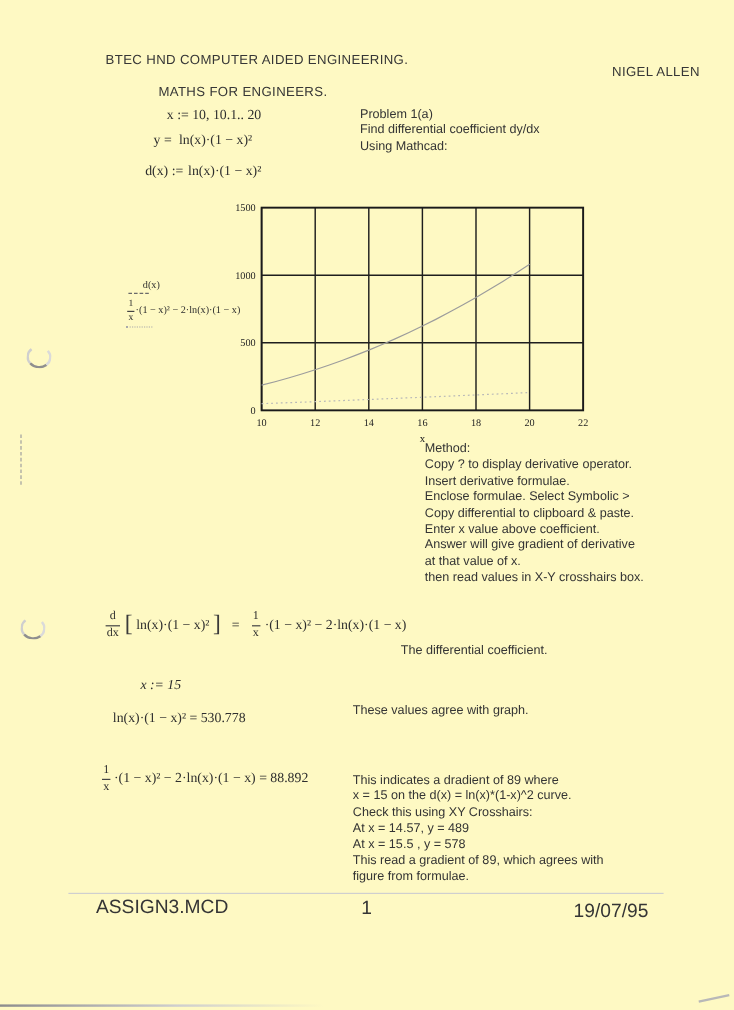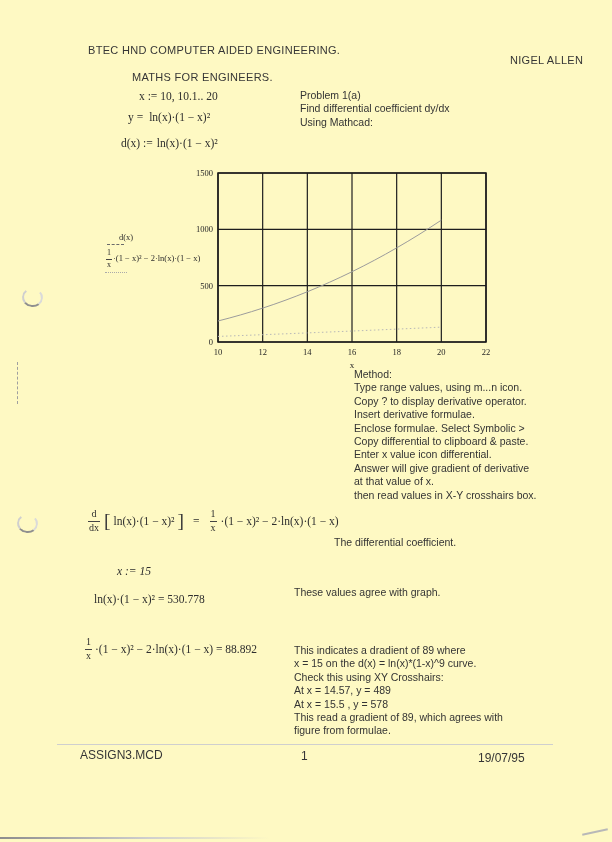--- a/index.html
+++ b/index.html
@@ -19,21 +19,21 @@
   .dash-ul{border-bottom:1px dashed #6a6a6a;width:17px;margin:2px 0 0 2px;}
   .dot-ul{border-bottom:1px dotted #aaa;width:22px;margin-top:3px;}
   .hole{position:absolute;width:17px;height:15px;border:2px solid transparent;
         border-bottom-color:#8f8f8f;border-left-color:#cfcfcf;border-right-color:#dadada;
         border-radius:50%;transform:rotate(6deg);}
   .penmark{position:absolute;height:42px;width:0;border-left:1px dashed #9f9f9f;}
   .footer-line{position:absolute;height:1px;background:#cfcfcf;}
   .edge-bottom{position:absolute;left:0;bottom:3px;width:270px;height:2px;
         background:linear-gradient(90deg,#8d8d8d,#cfcfcf 55%,rgba(255,255,255,0));}
   .corner-mark{position:absolute;right:4px;bottom:9px;width:26px;height:2px;background:#b8b8b8;transform:rotate(-12deg);}
-  .footer{font-size:12px;color:#353535;text-align:center;}
+  .footer{font-size:16px;color:#353535;text-align:center;}
   svg text{font-family:"Liberation Serif",serif;}
 </style>
 </head>
 <body>
 
 <div class="page">
 
   <div class="hole" style="left:22px;top:288px;"></div>
   <div class="hole" style="left:17px;top:514px;"></div>
   <div class="penmark" style="left:17px;top:362px;"></div>
@@ -97,26 +97,25 @@
         <span class="num">1</span>
         <span class="bar"></span>
         <span class="den">x</span>
       </span><span>·(1 − x)² − 2·ln(x)·(1 − x)</span>
     </div>
     <div class="dot-ul"></div>
   </div>
 
   <div class="abs txt" style="left:340px;top:368px;margin-left:14px;">
     <div>Method:</div>
-    <div>Type range values, using m...n icon.</div>
     <div>Copy ? to display derivative operator.</div>
     <div>Insert derivative formulae.</div>
     <div>Enclose formulae. Select Symbolic &gt;</div>
     <div>Copy differential to clipboard &amp; paste.</div>
-    <div>Enter x value icon differential.</div>
+    <div>Enter x value above coefficient.</div>
     <div>Answer will give gradient of derivative</div>
     <div>at that value of x.</div>
     <div>then read values in X-Y crosshairs box.</div>
   </div>
 
   <div class="abs math eqrow" style="left:87px;top:509px;gap:3px;">
     <span class="frac">
       <span class="num">d</span>
       <span class="bar"></span>
       <span class="den">dx</span>
@@ -143,21 +142,21 @@
     <span class="frac">
       <span class="num">1</span>
       <span class="bar"></span>
       <span class="den">x</span>
     </span>
     <span>·(1 − x)² − 2·ln(x)·(1 − x) = 88.892</span>
   </div>
 
   <div class="abs txt" style="left:294px;top:644px;">
     <div>This indicates a dradient of 89 where</div>
-    <div>x = 15 on the d(x) = ln(x)*(1-x)^9 curve.</div>
+    <div>x = 15 on the d(x) = ln(x)*(1-x)^2 curve.</div>
     <div>Check this using XY Crosshairs:</div>
     <div>At x = 14.57, y = 489</div>
     <div>At x = 15.5 , y = 578</div>
     <div>This read a gradient of 89, which agrees with</div>
     <div>figure from formulae.</div>
   </div>
 
   <div class="footer-line" style="left:57px;top:744px;width:496px;"></div>
   <div class="abs footer" style="left:80px;top:748px;">ASSIGN3.MCD</div>
   <div class="abs footer" style="left:301px;top:749px;">1</div>

